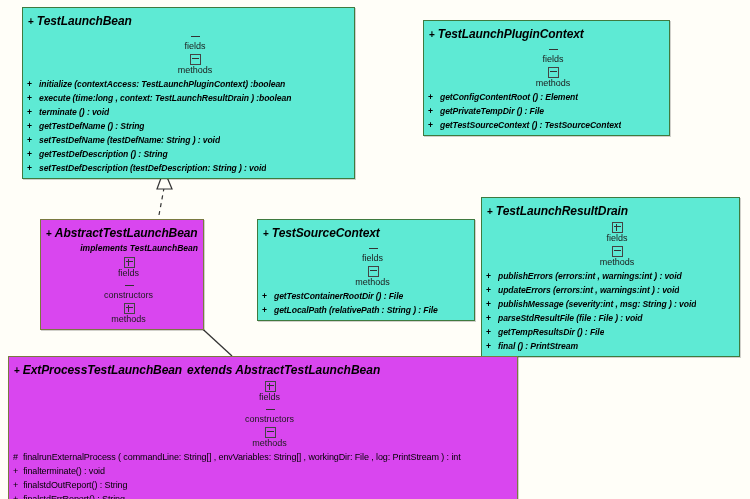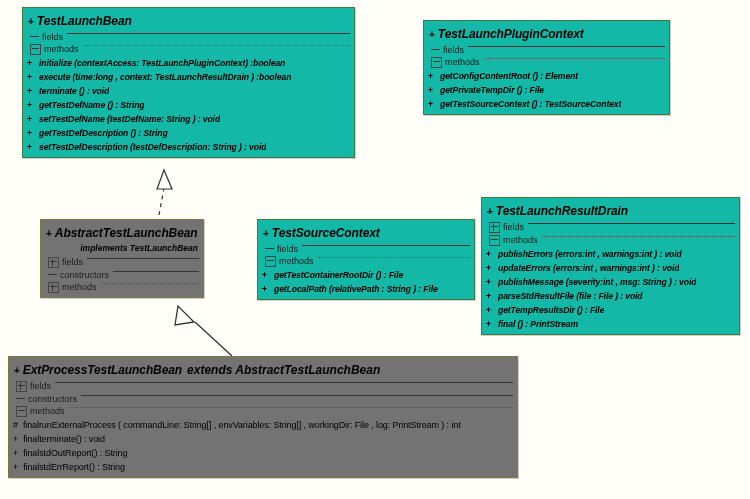--- a/index.html
+++ b/index.html
@@ -18,25 +18,25 @@
 
   
   .uml-class {
     position: absolute;
     box-sizing: border-box;
     border: 1px solid #4a4a2a;
     box-shadow: 1px 1px 0 rgba(0,0,0,0.18);
     padding: 0;
   }
   .uml-class.green {
-    background: #14b8a6;
+    background: #5eead4;
     border-color: #3f7a3f;
   }
   .uml-class.yellow {
-    background: #737373;
+    background: #d946ef;
     border-color: #7a7a40;
   }
 
   
   .cls-header {
     padding: 3px 5px 2px 5px;
     white-space: nowrap;
   }
   .cls-vis {
     font-size: 10px;
@@ -65,23 +65,24 @@
     font-weight: bold;
     text-align: right;
     padding: 0 5px 3px 5px;
     white-space: nowrap;
     color: #000;
   }
 
   
   .cls-section {
     display: flex;
-    align-items: flex-start;
-    padding: 1px 4px 1px 7px;
+    align-items: center;
+    padding: 1px 4px 1px 21px;
     white-space: nowrap;
+    flex-direction: column;
   }
   .sec-toggle {
     width: 9px;
     height: 9px;
     flex: 0 0 9px;
     position: relative;
     margin-right: 3px;
   }
   .sec-toggle.box {
     border: 1px solid #444;

